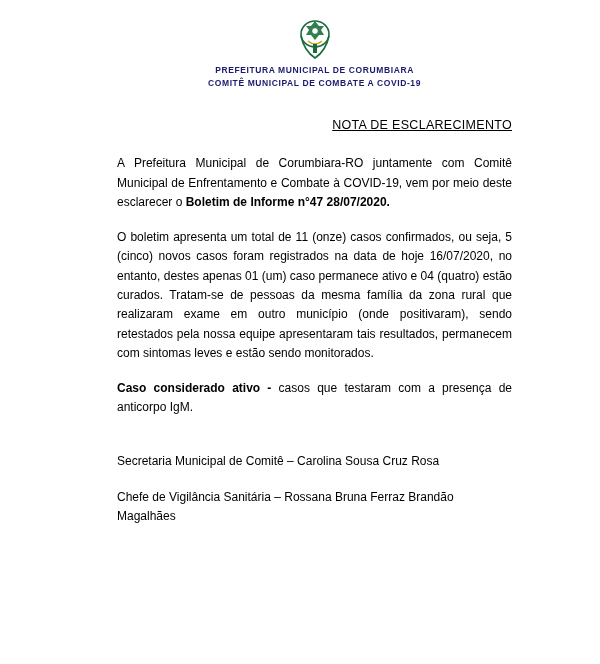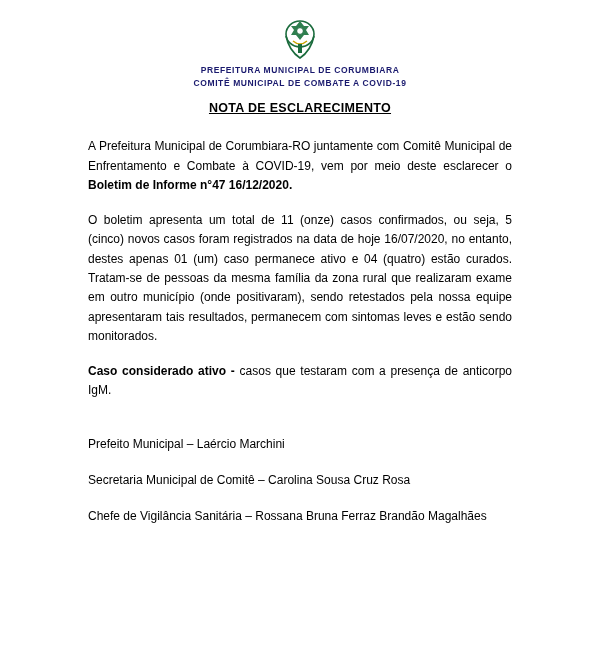--- a/index.html
+++ b/index.html
@@ -12,21 +12,21 @@
     background: #ffffff;
     font-family: "Liberation Sans", sans-serif;
     color: #000000;
     overflow: hidden;
   }
   .page {
     position: relative;
     width: 600px;
     height: 664px;
     box-sizing: border-box;
-    padding: 14px 88px 0 88px;
+    padding: 14px 88px 0 117px;
   }
   .letterhead {
     text-align: center;
   }
   .crest {
     width: 40px;
     height: 46px;
     margin: 0 auto 4px auto;
     display: block;
   }
@@ -34,26 +34,26 @@
     font-size: 8.5px;
     letter-spacing: 0.6px;
     color: #1a1a6e;
     line-height: 1.55;
     font-weight: 600;
   }
   .org-lines div {
     white-space: nowrap;
   }
   .doc-title {
-    text-align: center;
-    font-weight: bold;
+    text-align: right;
+    font-weight: normal;
     font-size: 12.5px;
     letter-spacing: 0.3px;
     text-decoration: underline;
-    margin: 11px 0 22px 0;
+    margin: 28px 0 22px 0;
   }
   p.body-text {
     font-size: 12px;
     line-height: 1.62;
     text-align: justify;
     margin: 0 0 15px 0;
   }
   p.body-text b {
     font-weight: bold;
   }
@@ -82,26 +82,25 @@
       <rect x="18" y="30" width="4" height="9" fill="#1a6b3c"></rect>
     </svg>
     <div class="org-lines">
       <div>PREFEITURA MUNICIPAL DE CORUMBIARA</div>
       <div>COMITÊ MUNICIPAL DE COMBATE A COVID-19</div>
     </div>
   </div>
 
   <div class="doc-title">NOTA DE ESCLARECIMENTO</div>
 
-  <p class="body-text"><span>A Prefeitura Municipal de Corumbiara-RO juntamente com Comitê Municipal de Enfrentamento e Combate à COVID-19, vem por meio deste esclarecer o </span><b>Boletim de Informe n°47 16/12/2020.</b></p>
+  <p class="body-text"><span>A Prefeitura Municipal de Corumbiara-RO juntamente com Comitê Municipal de Enfrentamento e Combate à COVID-19, vem por meio deste esclarecer o </span><b>Boletim de Informe n°47 28/07/2020.</b></p>
 
   <p class="body-text">O boletim apresenta um total de 11 (onze) casos confirmados, ou seja, 5 (cinco) novos casos foram registrados na data de hoje 16/07/2020, no entanto, destes apenas 01 (um) caso permanece ativo e 04 (quatro) estão curados. Tratam-se de pessoas da mesma família da zona rural que realizaram exame em outro município (onde positivaram), sendo retestados pela nossa equipe apresentaram tais resultados, permanecem com sintomas leves e estão sendo monitorados.</p>
 
   <p class="body-text"><b>Caso considerado ativo - </b><span>casos que testaram com a presença de anticorpo IgM.</span></p>
 
 
   <div class="signatures">
-    <p>Prefeito Municipal – Laércio Marchini</p>
     <p>Secretaria Municipal de Comitê – Carolina Sousa Cruz Rosa</p>
     <p>Chefe de Vigilância Sanitária – Rossana Bruna Ferraz Brandão Magalhães</p>
   </div>
 
 </div>
 
 </body></html>

